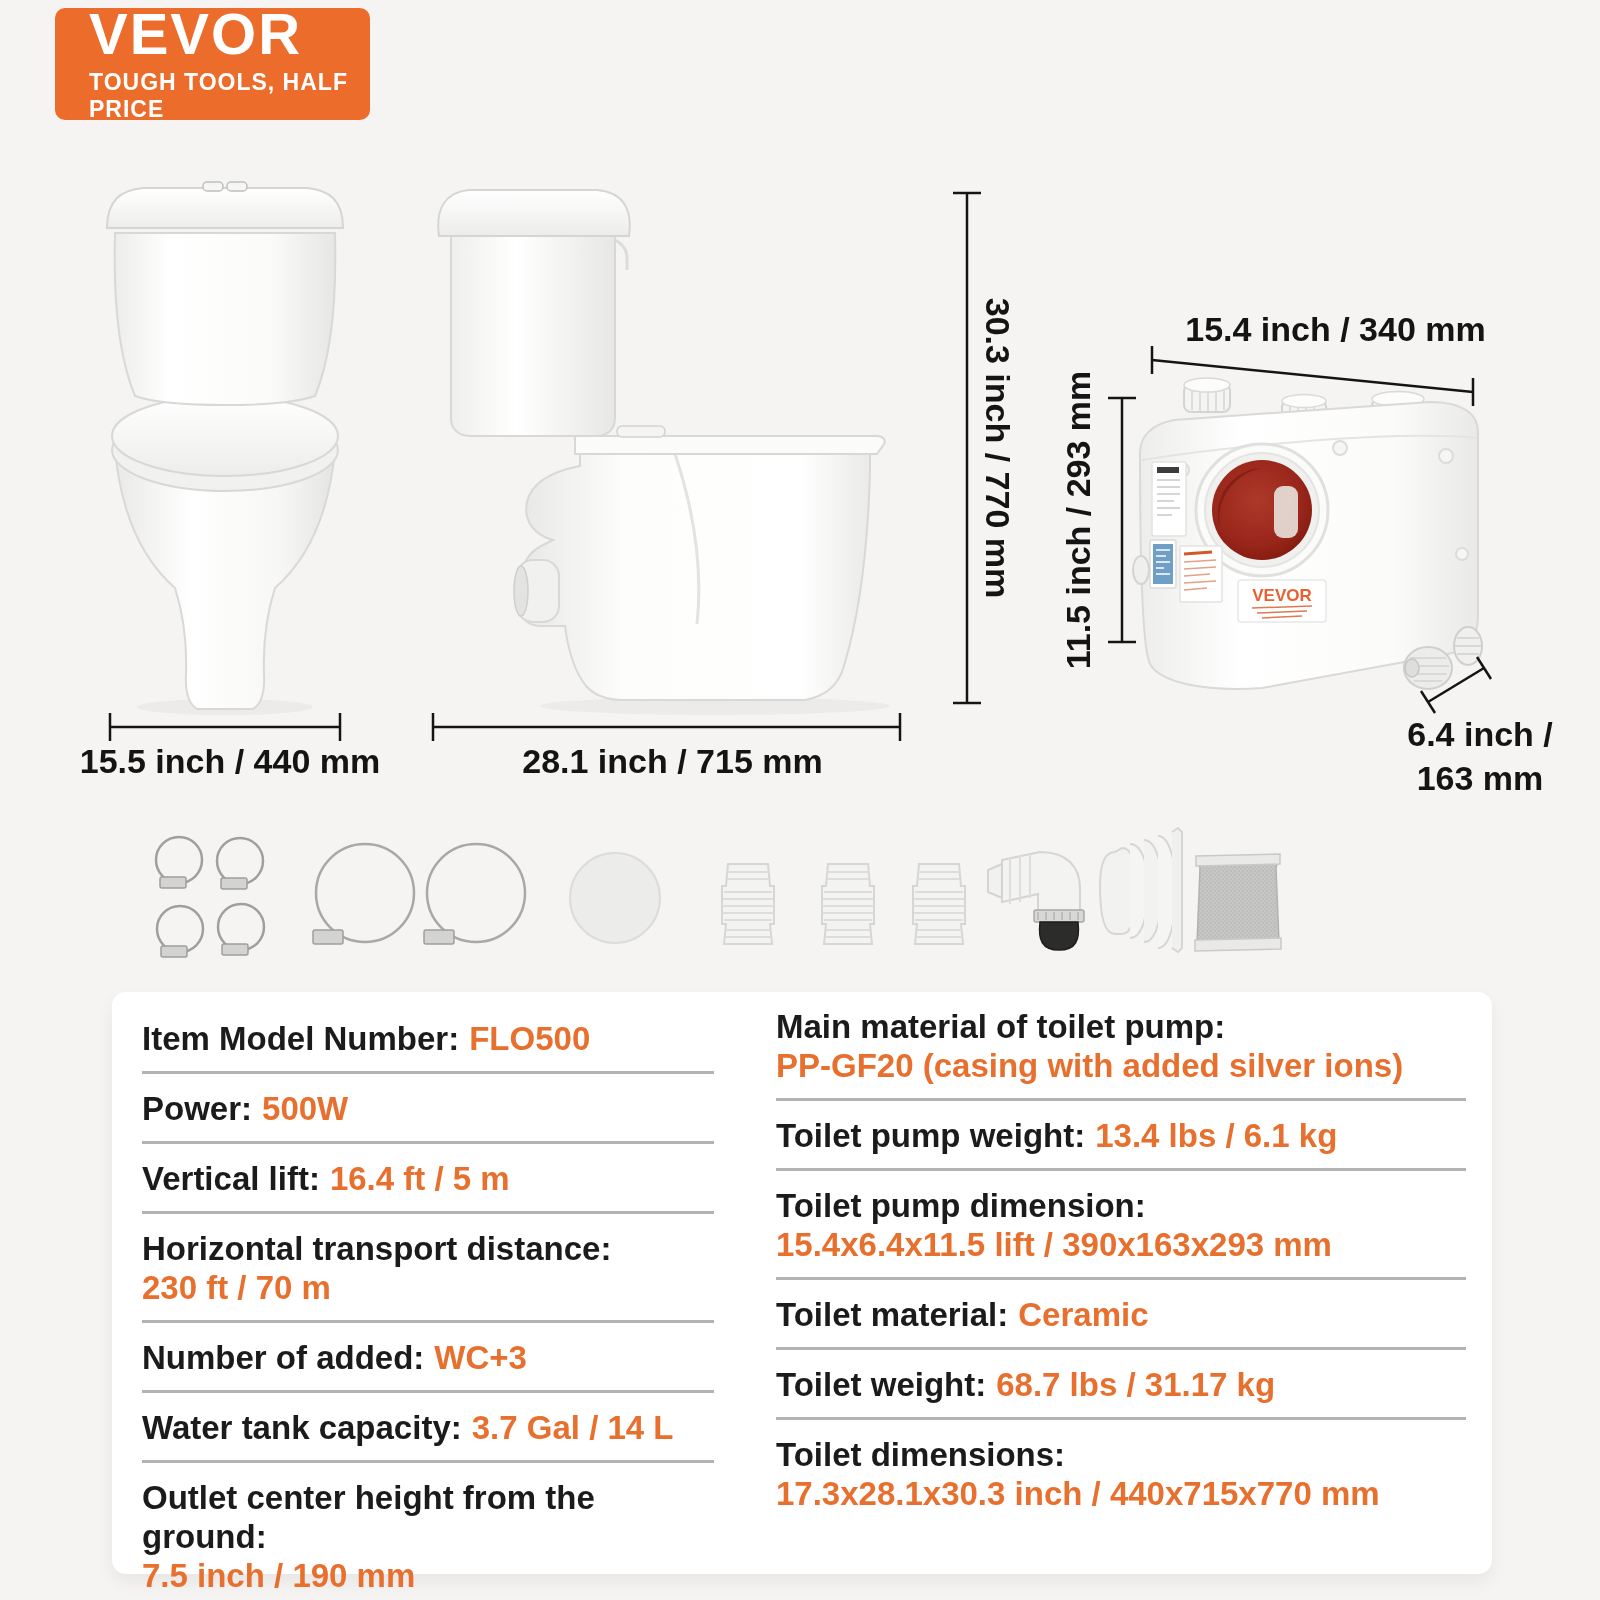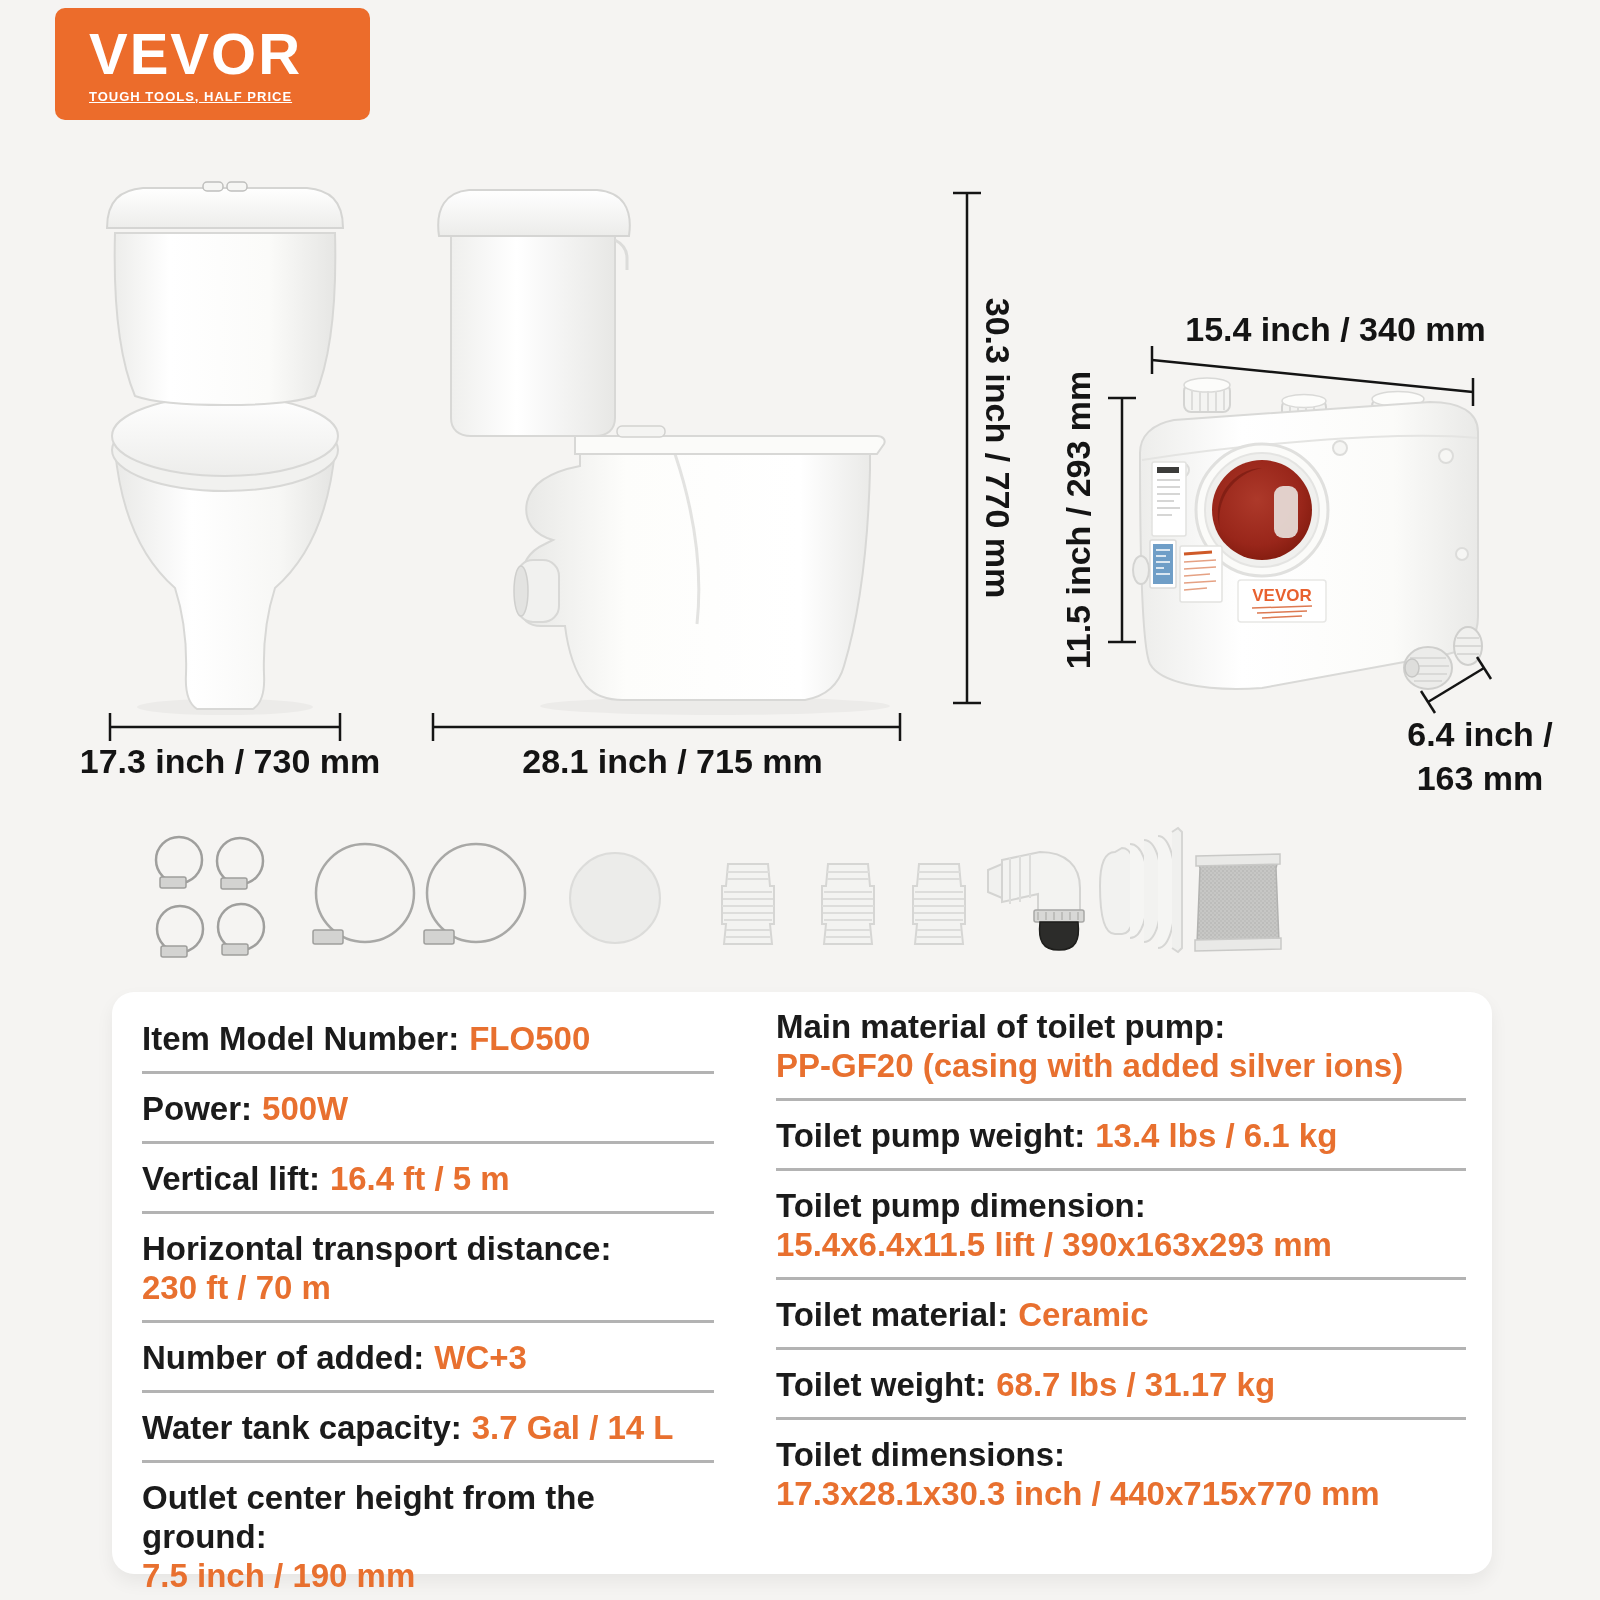--- a/index.html
+++ b/index.html
@@ -17,39 +17,39 @@
   .logo{
     position:absolute;left:55px;top:8px;width:315px;height:112px;
     background:#ec6c2b;border-radius:10px;
     display:flex;flex-direction:column;justify-content:center;
     padding-left:34px;box-sizing:border-box;
   }
   .logo .brand{
     color:#fff;font-size:58px;font-weight:800;letter-spacing:2px;line-height:58px;
   }
   .logo .tagline{
-    color:#fff;font-size:13px;font-weight:700;letter-spacing:1px;margin-top:6px;text-decoration:underline;
+    color:#fff;font-size:23px;font-weight:700;letter-spacing:1px;margin-top:6px;
   }
 
   
   .art{position:absolute;}
 
   
   .dim{
     position:absolute;font-size:34px;font-weight:700;color:#141414;
     text-align:center;white-space:nowrap;
   }
   .dim.rot-cw{transform:rotate(90deg);}
   .dim.rot-ccw{transform:rotate(-90deg);}
   .dim.two-line{white-space:normal;line-height:44px;text-align:center;}
 
   
   .panel{
     position:absolute;left:112px;top:992px;width:1380px;height:582px;
-    background:#ffffff;border-radius:22px;
+    background:#ffffff;border-radius:14px;
     box-shadow:0 8px 18px rgba(0,0,0,0.06);
   }
   .col{position:absolute;top:0;}
   .col.left{left:30px;width:572px;padding-top:12px;}
   .col.right{left:664px;width:690px;}
   .spec-row{
     padding:15px 0 13px 0;
     border-bottom:3px solid #b3b3b3;
     font-size:33px;font-weight:700;line-height:39px;
   }
@@ -237,21 +237,21 @@
       <line x1="1122" y1="398" x2="1122" y2="642"></line>
         <line x1="1108" y1="398" x2="1136" y2="398"></line>
         <line x1="1108" y1="642" x2="1136" y2="642"></line>
 
       <line x1="1428" y1="702" x2="1484" y2="668"></line>
         <line x1="1421" y1="691" x2="1435" y2="713"></line>
         <line x1="1477" y1="657" x2="1491" y2="679"></line>
     </g>
   </svg>
 
-  <div class="dim" style="left:55px;top:742px;width:350px">17.3 inch / 730 mm</div>
+  <div class="dim" style="left:55px;top:742px;width:350px">15.5 inch / 440 mm</div>
   <div class="dim" style="left:495px;top:742px;width:355px">28.1 inch / 715 mm</div>
   <div class="dim rot-cw" style="left:838px;top:428px;width:320px;height:40px;line-height:40px">30.3 inch / 770 mm</div>
   <div class="dim" style="left:1163px;top:310px;width:345px">15.4 inch / 340 mm</div>
   <div class="dim rot-ccw" style="left:918px;top:500px;width:320px;height:40px;line-height:40px">11.5 inch / 293 mm</div>
   <div class="dim two-line" style="left:1360px;top:712px;width:240px">
     <span>6.4 inch /</span><br>
     <span>163 mm</span>
   </div>
 
   <svg class="art" style="left:130px;top:822px" width="1160" height="142" viewBox="0 0 1160 142">

